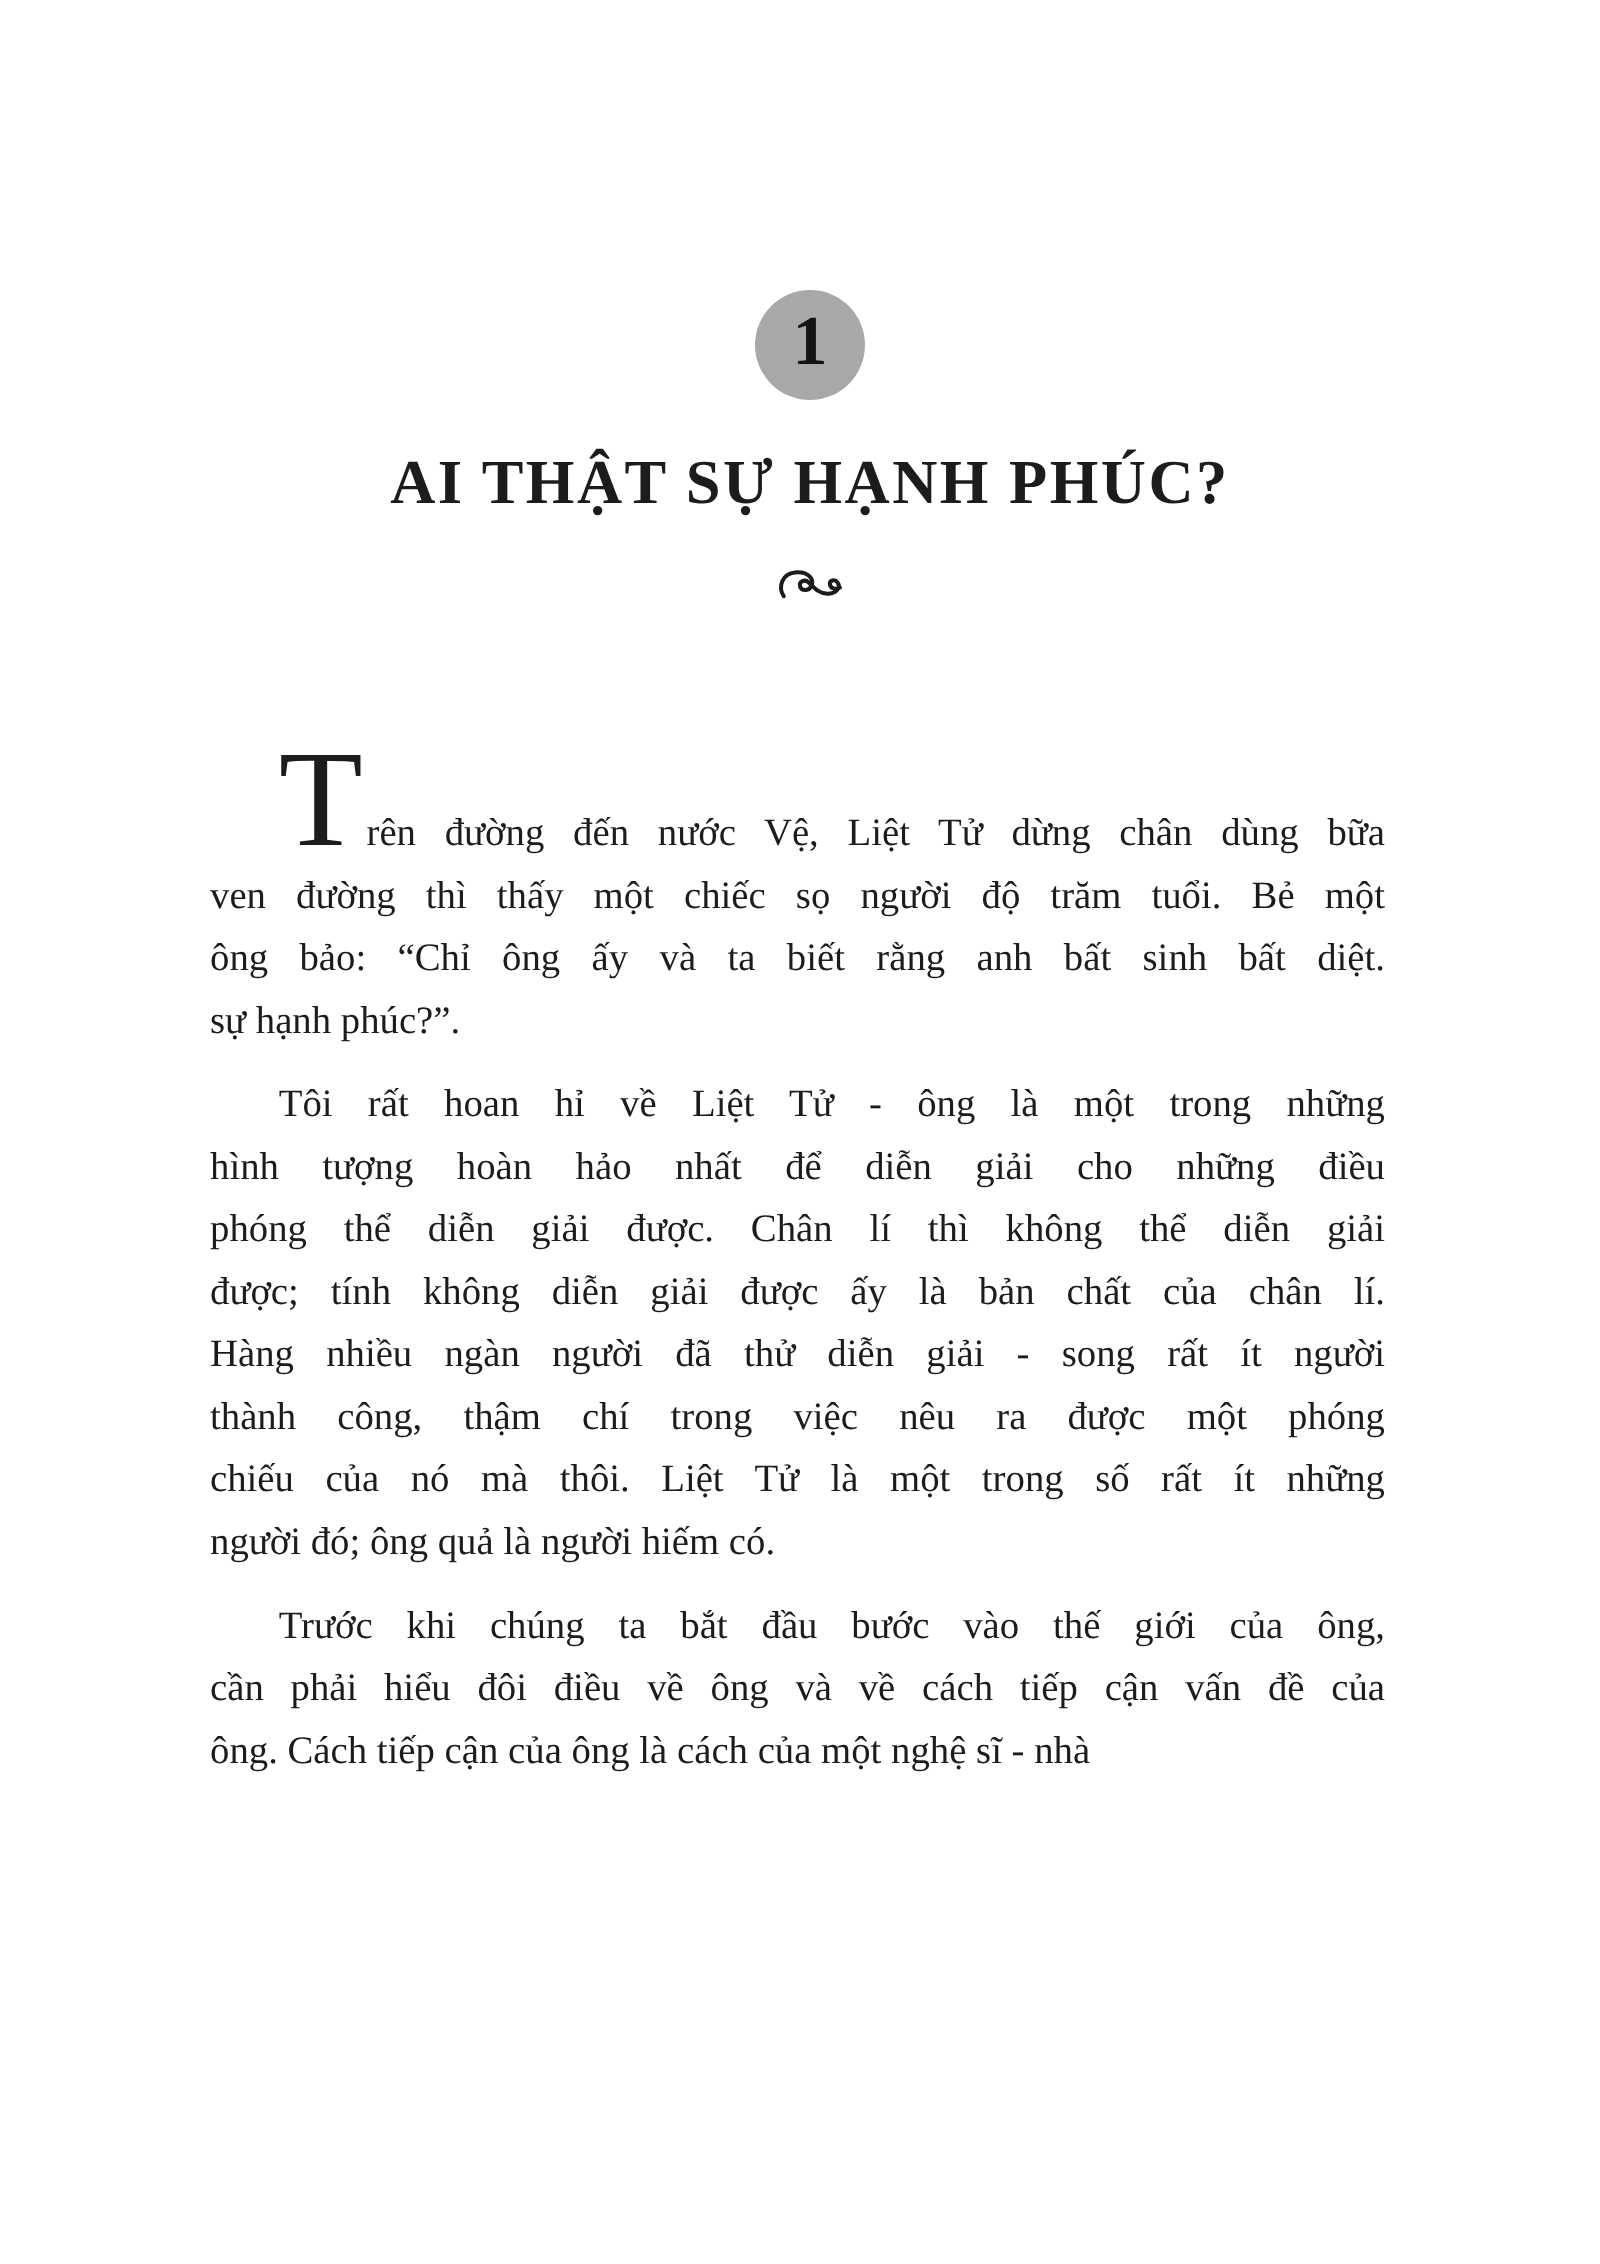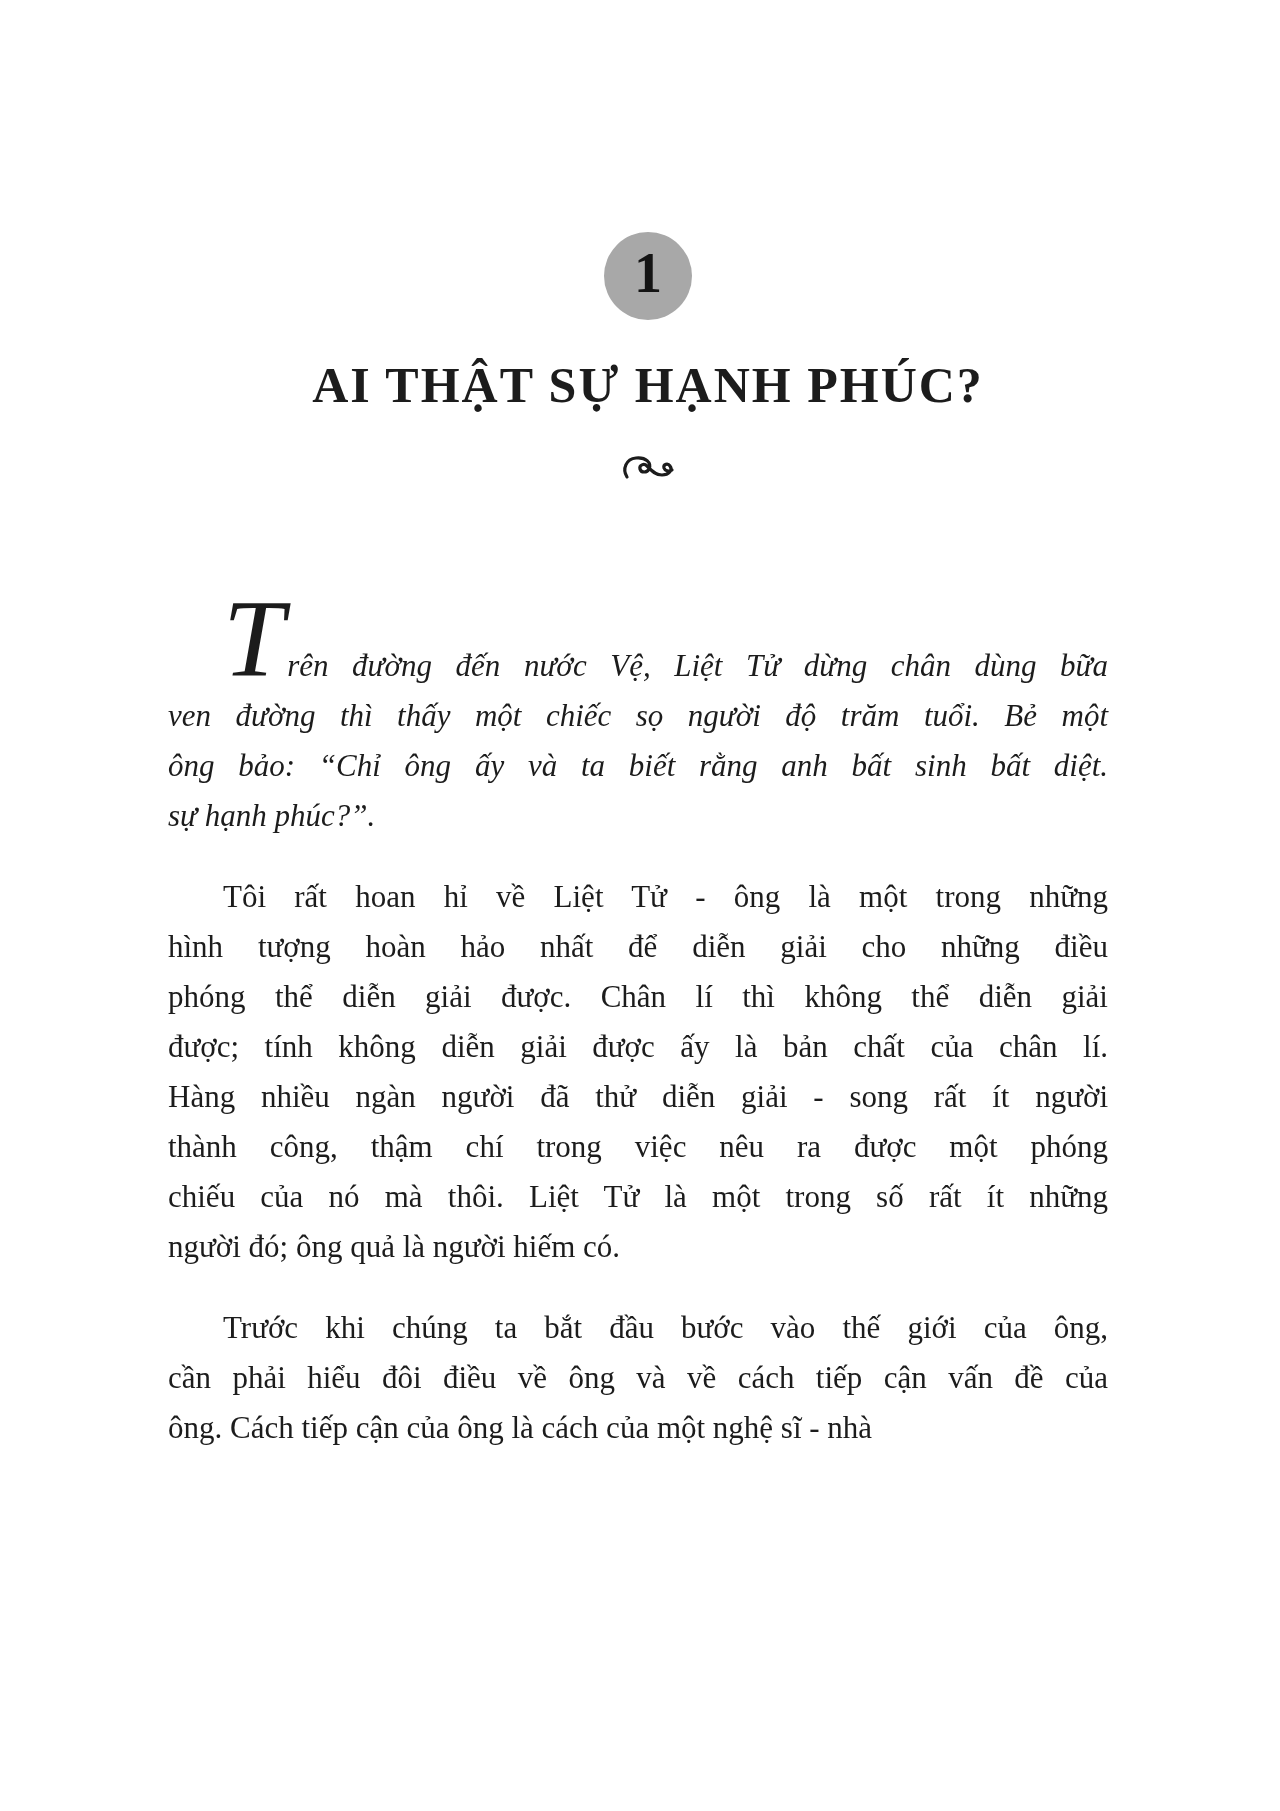--- a/index.html
+++ b/index.html
@@ -56,37 +56,36 @@
     position: relative;
     left: 10px;
     height: 38px;
   }
   .para {
     font-size: 31px;
     line-height: 50px;
   }
   .opening {
     margin-top: 152px;
-    font-style: italic;
   }
   .tline, .first-line {
     text-align: justify;
     text-align-last: justify;
   }
   .lines .tline:last-child {
     text-align-last: left;
   }
   .first-line {
     text-indent: 55px;
   }
   .indent-first .tline:first-child {
     text-indent: 55px;
   }
   .para-gap {
-    margin-top: 31px;
+    margin-top: 17px;
   }
   .drop-initial {
     font-size: 110px;
     line-height: 0;
     margin-right: 3px;
   }
   .watermark {
     position: absolute;
     right: 13px;
     top: 1857px;

